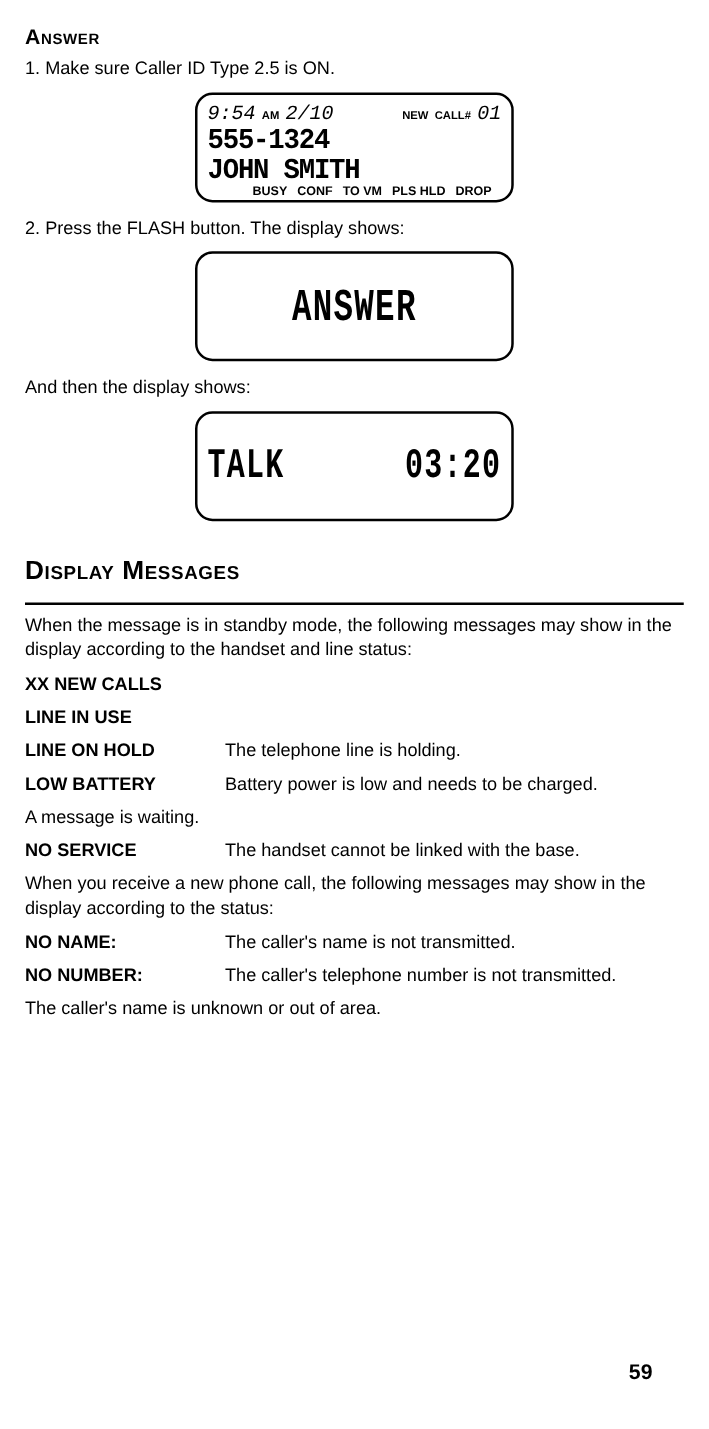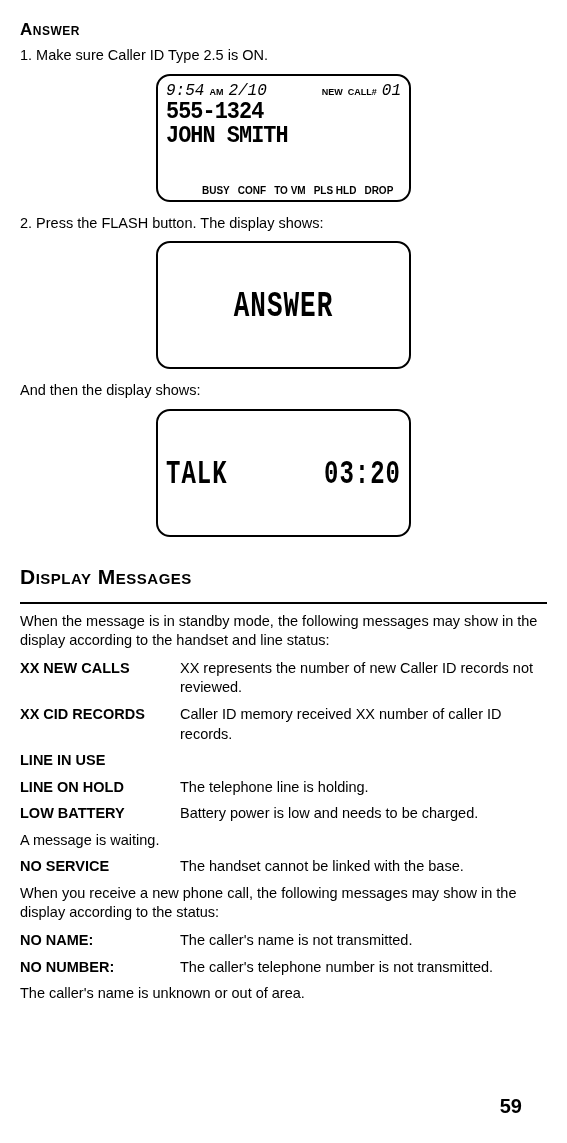--- a/index.html
+++ b/index.html
@@ -35,21 +35,21 @@
   }
   .lcd-wrap {
     display: flex;
     justify-content: center;
     margin: 6px 0 12px 0;
   }
   .lcd {
     border: 2px solid #000;
     border-radius: 14px;
     width: 255px;
-    height: 128px;
+    height: 88px;
     box-sizing: border-box;
     display: flex;
     flex-direction: column;
     padding: 6px 8px 4px 8px;
     font-family: "Helvetica Neue", Arial, sans-serif;
   }
   .lcd .top-row {
     display: flex;
     align-items: baseline;
     gap: 5px;
@@ -115,23 +115,23 @@
   .def-term {
     font-weight: bold;
     flex: 0 0 160px;
   }
   .def-desc {
     flex: 1;
   }
   .page-num {
     position: absolute;
     right: 25px;
-    bottom: 2px;
-    font-weight: bold;
-    font-size: 20px;
+    bottom: 12px;
+    font-weight: bold;
+    font-size: 17px;
   }
   .doc-container {
     position: relative;
     min-height: 1100px;
   }
 </style>
 </head>
 <body>
 
 <div class="doc-container">
@@ -181,25 +181,20 @@
     </div>
   </div>
 
   <div class="section-heading large">Display Messages</div>
 
   <p>When the message is in standby mode, the following messages may show in the display according to the handset and line status:</p>
 
   <div id="standby-list">
       <div class="def-row">
         <div class="def-term">XX NEW CALLS</div>
-        <div class="def-desc">XX represents the number of new Caller ID records not reviewed.</div>
-      </div>
-      <div class="def-row">
-        <div class="def-term">XX CID RECORDS</div>
-        <div class="def-desc">Caller ID memory received XX number of caller ID records.</div>
       </div>
       <div class="def-row">
         <div class="def-term">LINE IN USE</div>
       </div>
       <div class="def-row">
         <div class="def-term">LINE ON HOLD</div>
         <div class="def-desc">The telephone line is holding.</div>
       </div>
       <div class="def-row">
         <div class="def-term">LOW BATTERY</div>

